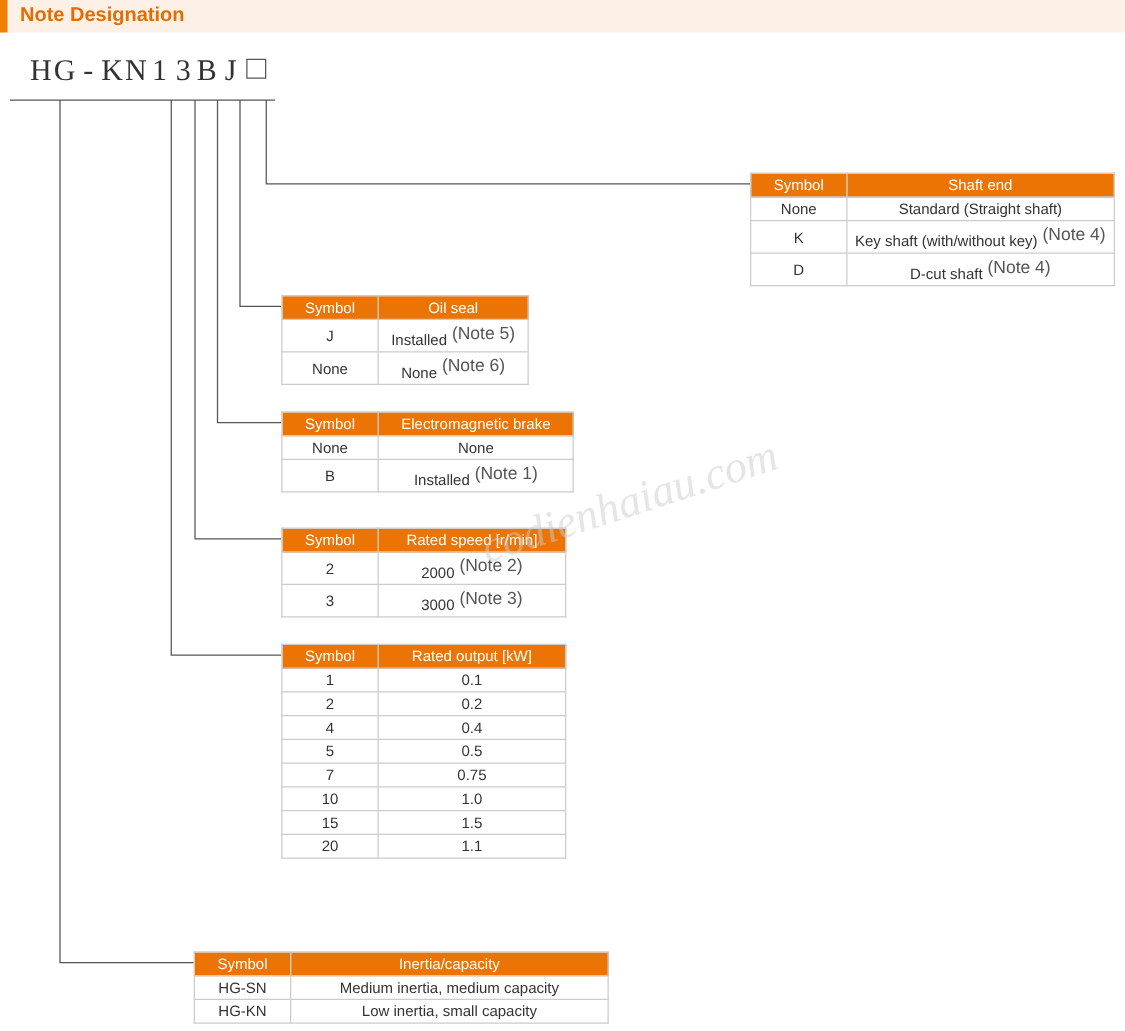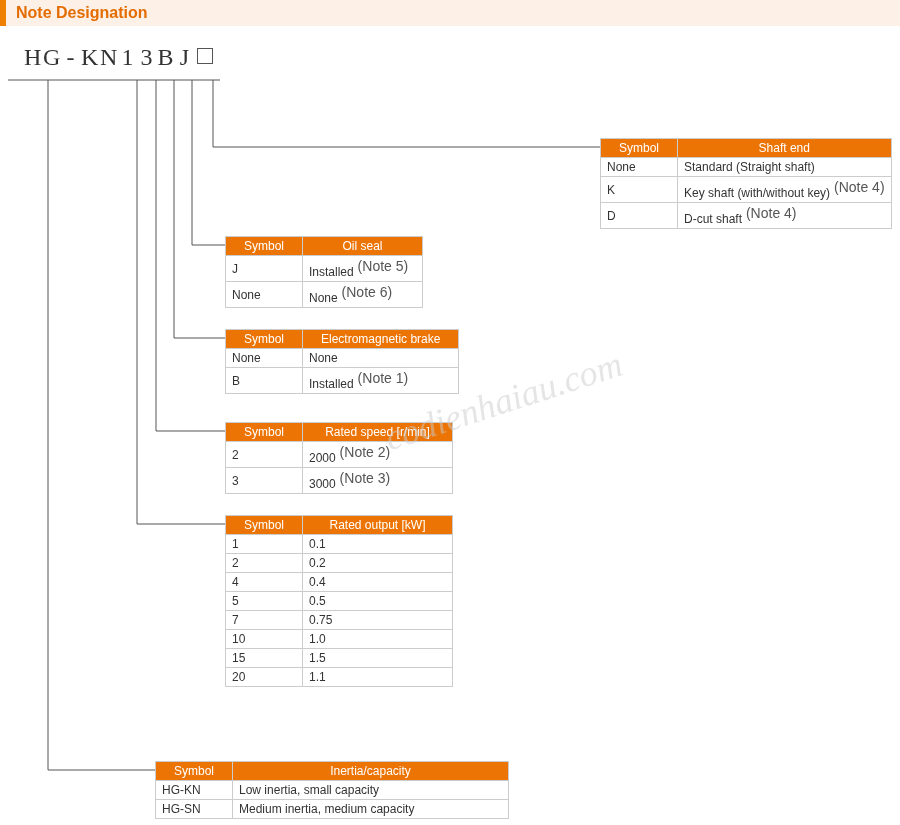--- a/index.html
+++ b/index.html
@@ -57,21 +57,21 @@
     color: #fff;
     font-weight: normal;
     border: 1px solid #ccc;
     padding: 2px 18px;
     text-align: center;
     white-space: nowrap;
   }
   .tbl td {
     border: 1px solid #ccc;
     padding: 2px 6px;
-    text-align: left;
+    text-align: center;
     border-top: none;
     white-space: nowrap;
   }
   .note { font-size: 14px; color: #555; vertical-align: super; }
   .watermark {
     position: absolute;
     left: 380px;
     top: 380px;
     font-size: 36px;
     color: #ccc;
@@ -228,28 +228,28 @@
         <td>20</td>
         <td>1.1</td>
       </tr>
     </tbody>
 </table>
 
 <table class="tbl" style="left:155px; top:761px;">
   <tbody>
       <tr>
     <th style="width:65px">Symbol</th>
-    <th style="width:276px">Inertia/capacity</th>
+    <th style="width:254px">Inertia/capacity</th>
   </tr>
   </tbody>
     <tbody id="inertia-body">
+      <tr>
+        <td>HG-SN</td>
+        <td>Medium inertia, medium capacity</td>
+      </tr>
       <tr>
         <td>HG-KN</td>
         <td>Low inertia, small capacity</td>
       </tr>
-      <tr>
-        <td>HG-SN</td>
-        <td>Medium inertia, medium capacity</td>
-      </tr>
     </tbody>
 </table>
 
 <div class="watermark">codienhaiau.com</div>
 
 </body></html>

